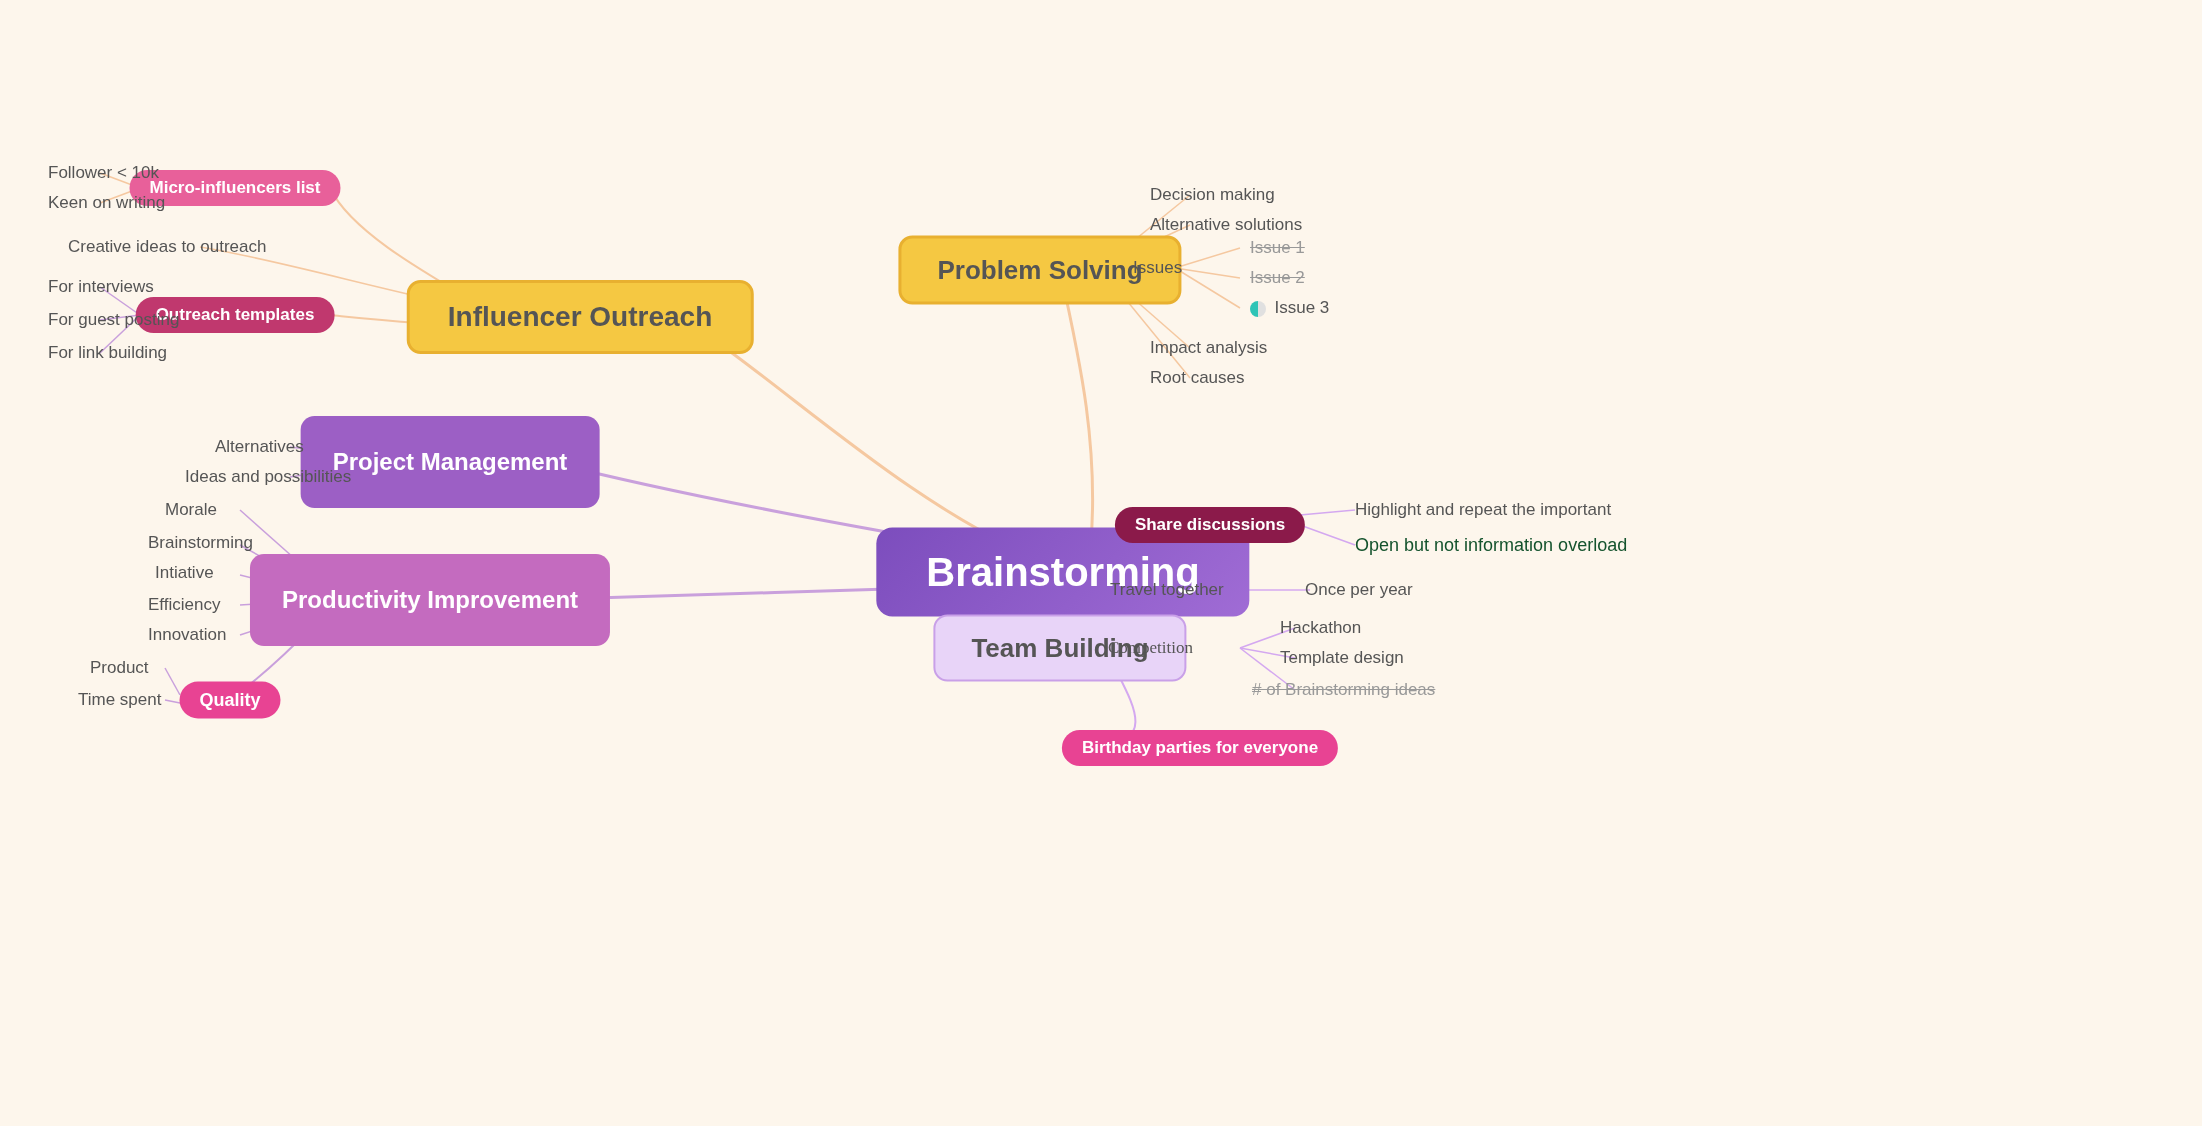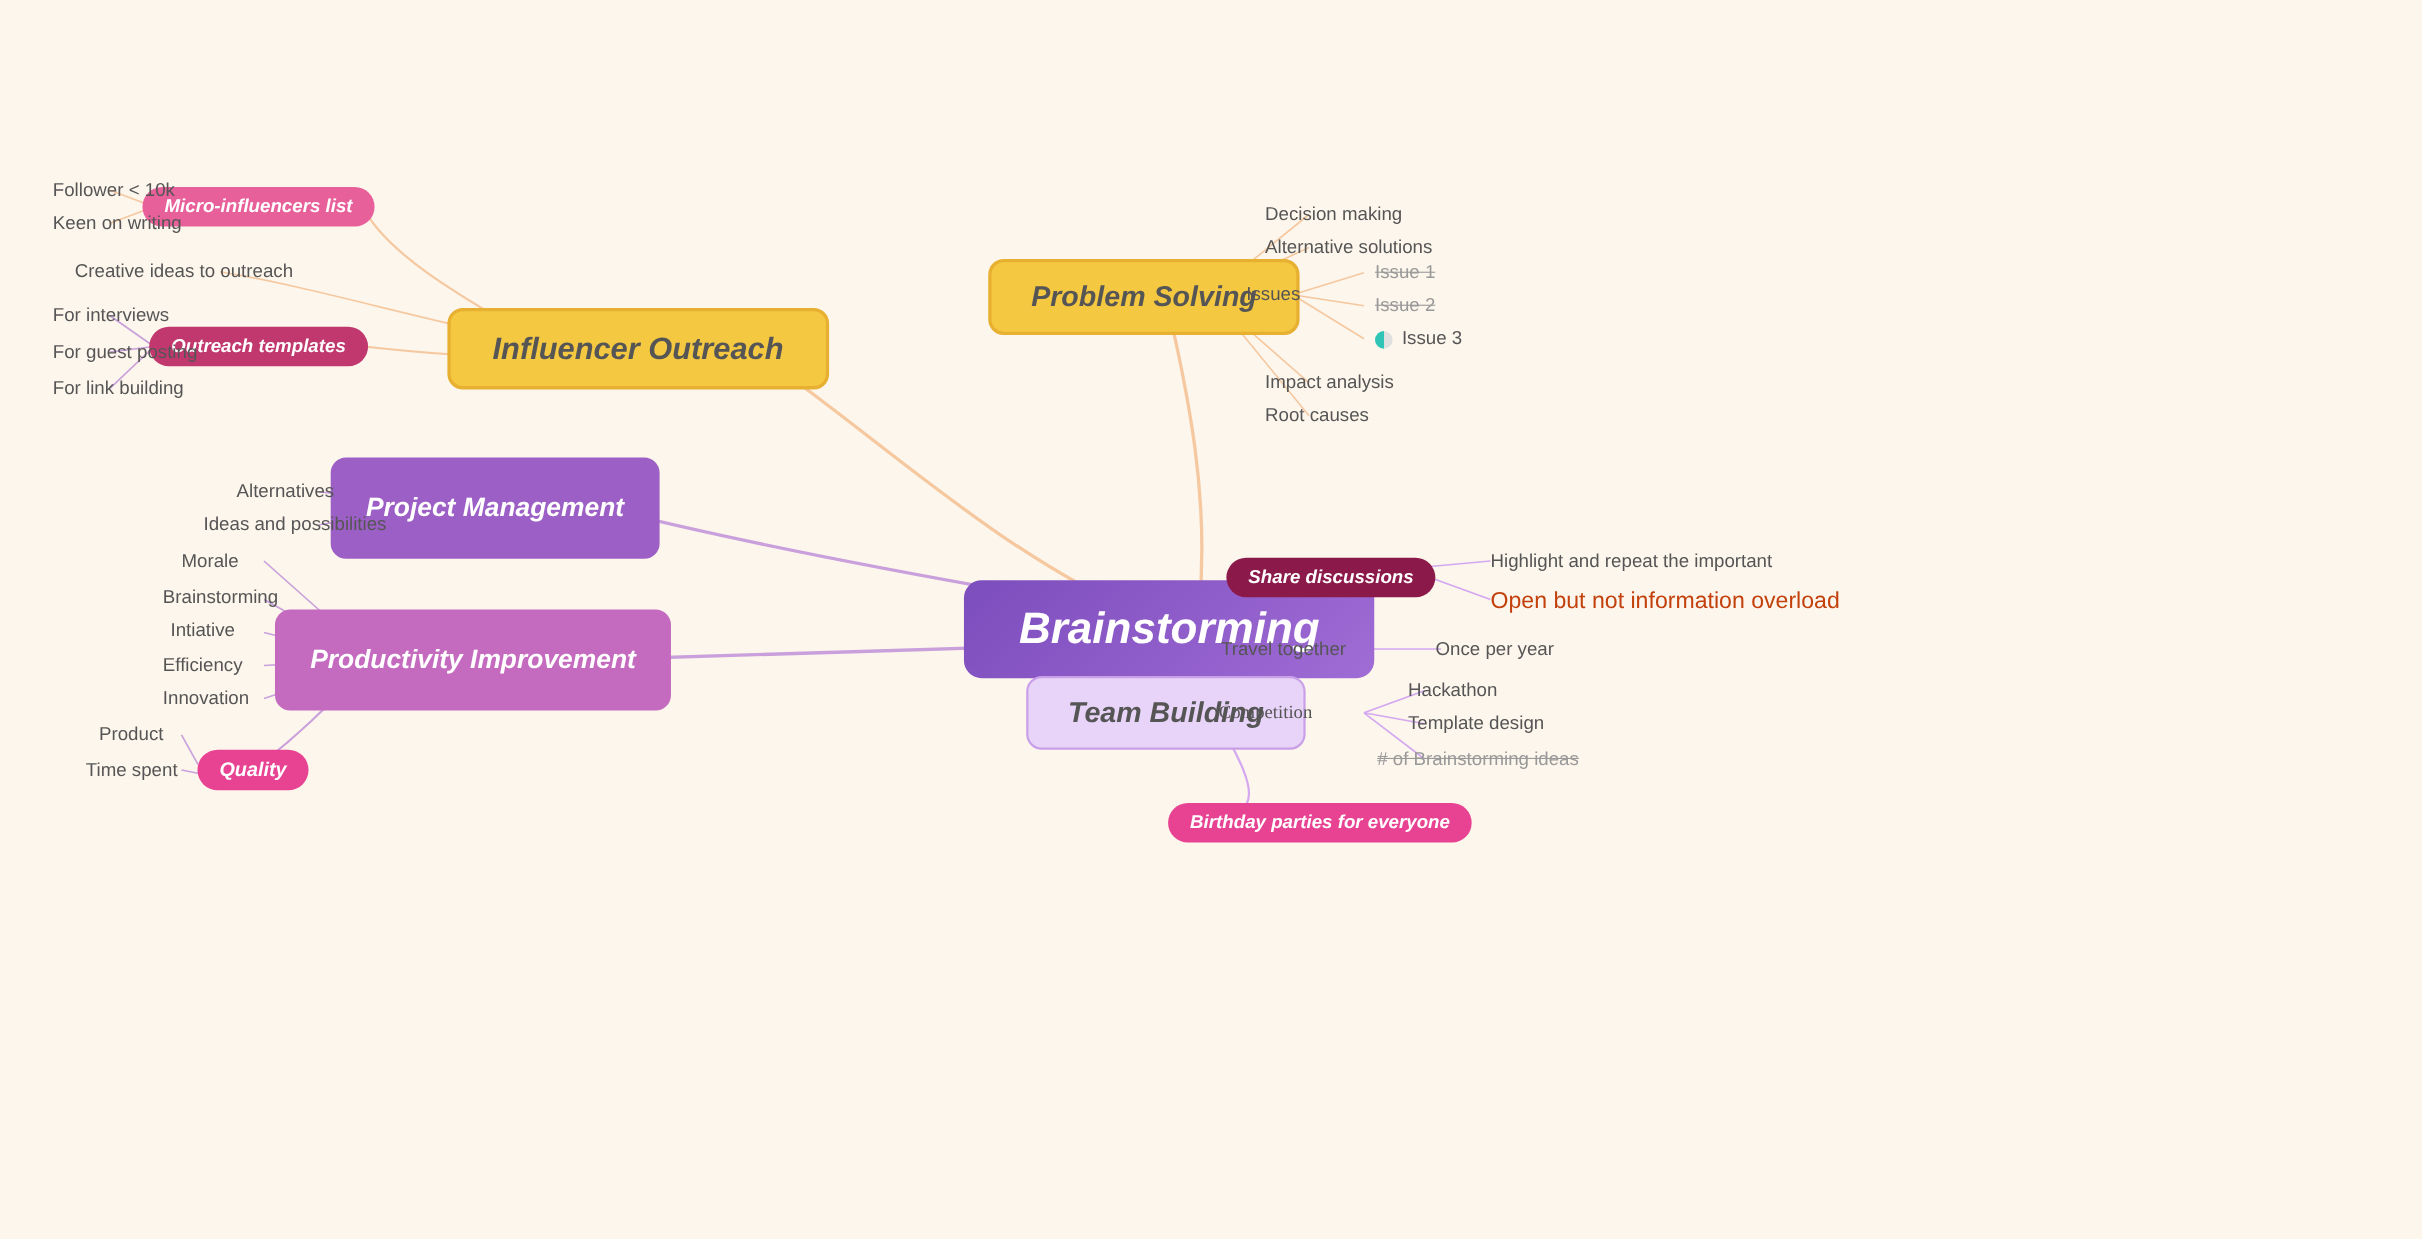--- a/index.html
+++ b/index.html
@@ -18,21 +18,20 @@
       pointer-events: none;
     }
     .node {
       position: absolute;
       transform: translate(-50%, -50%);
       white-space: nowrap;
       display: flex;
       align-items: center;
       justify-content: flex-end;
       text-align: center;
-      font-style: italic;
     }
     .node-box {
       border-radius: 12px;
       padding: 14px 28px;
       font-size: 22px;
       font-weight: bold;
       color: white;
     }
     .node-pill {
       border-radius: 20px;
@@ -256,21 +255,21 @@
   <span style="font-size:17px;color:#555;">Impact analysis</span>
 </div>
 <div style="position:absolute;left:1150px;top:368px;">
   <span style="font-size:17px;color:#555;">Root causes</span>
 </div>
 
 <div style="position:absolute;left:1355px;top:500px;">
   <span style="font-size:17px;color:#555;">Highlight and repeat the important</span>
 </div>
 <div style="position:absolute;left:1355px;top:535px;">
-  <span style="font-size:21px;color:#c2410c;">Open but not information overload</span>
+  <span style="font-size:18px;color:#14532d;">Open but not information overload</span>
 </div>
 
 <div style="position:absolute;left:1110px;top:580px;">
   <span style="font-size:17px;color:#555;">Travel together</span>
 </div>
 <div style="position:absolute;left:1305px;top:580px;">
   <span style="font-size:17px;color:#555;">Once per year</span>
 </div>
 
 <div style="position:absolute;left:1108px;top:638px;">

